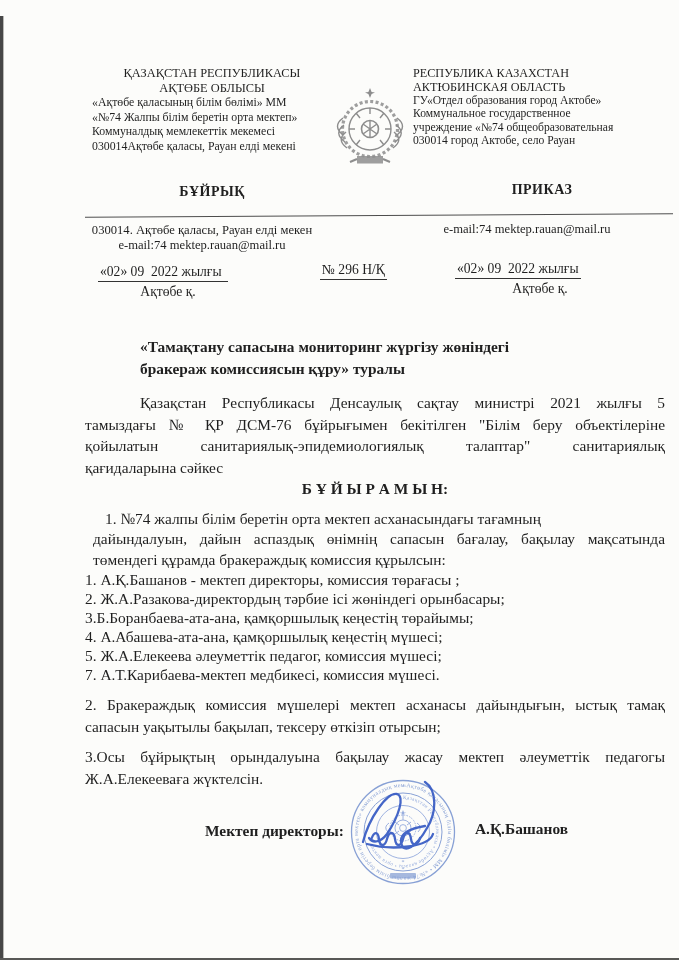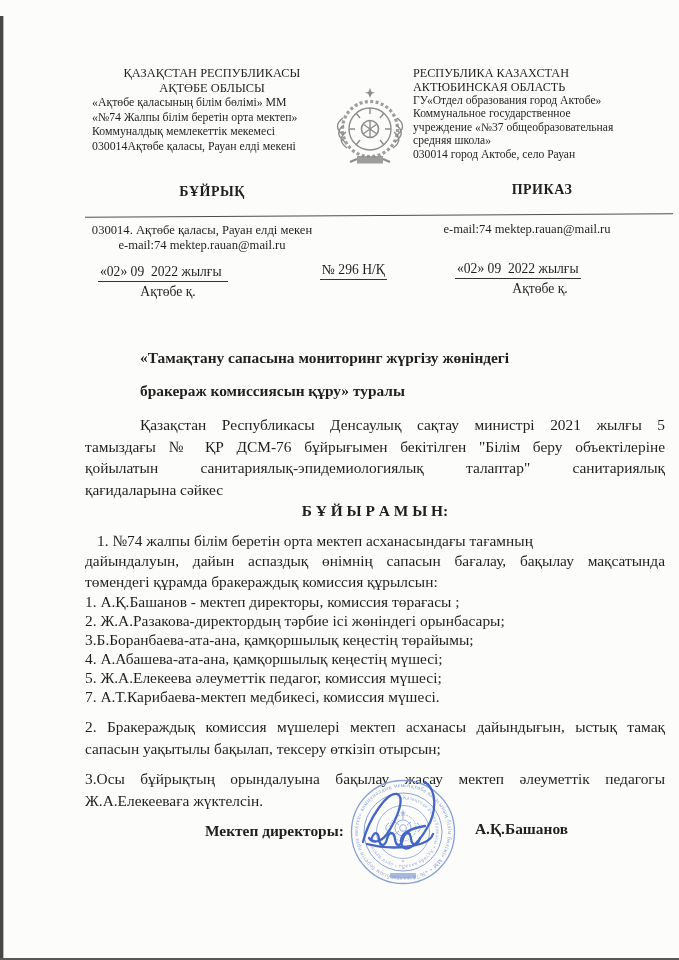--- a/index.html
+++ b/index.html
@@ -32,27 +32,27 @@
   .doc-no{position:absolute;left:320px;top:262px;font-size:13.6px;white-space:pre;border-bottom:1px solid #333;padding:0 2px 1px 2px;}
   .date-r{position:absolute;left:455px;top:261px;font-size:13.6px;white-space:pre;border-bottom:1px solid #333;padding:0 2px 1px 2px;}
   .city-r{position:absolute;left:470px;top:281px;width:140px;text-align:center;font-size:13.6px;}
 
   
   .content{position:absolute;left:85px;top:336px;width:580px;font-size:15.4px;}
   .ln{display:block;height:21.5px;line-height:21.5px;overflow:hidden;}
   .jline{text-align:justify;}
   .jline::after{content:"";display:inline-block;width:100%;height:0;}
   .title{font-weight:bold;margin-left:55px;}
-  .title .ln{height:22px;line-height:22px;margin-top:11px;}
+  .title .ln{height:22px;line-height:22px;}
   .preamble{margin-top:12px;}
   .indent1{padding-left:55px;}
   .indent2{padding-left:12px;}
   .resolve{margin-top:0;text-align:center;font-weight:bold;height:21.5px;line-height:21.5px;}
   .item1{margin-top:9px;}
-  .item1 .ln{height:20.5px;line-height:20.5px;}
+  .item1 .ln{height:20.5px;line-height:20.5px;margin-left:8px;}
   .list .ln{height:19px;line-height:19px;}
   .para2{margin-top:10px;}
   .para2 .ln,.para3 .ln{height:22px;line-height:22px;}
   .para3{margin-top:8px;}
 
   .sig-row{position:absolute;left:85px;top:820px;width:580px;height:26px;font-weight:bold;font-size:15.4px;}
   .sig-role{position:absolute;left:120px;top:2px;}
   .sig-name{position:absolute;left:390px;top:0;}
 
   .emblem{position:absolute;left:330px;top:85px;}
@@ -89,22 +89,21 @@
       <rect x="27" y="71" width="26" height="7.5" fill="#8d8d8d" stroke="none" opacity=".85"></rect>
       <path d="M27 74 L20 77 M53 74 L60 77" stroke-width="2"></path>
     </g>
   </svg>
 
   <div class="hdr-right">
     <span class="ln" style="height:14px;line-height:14px;font-size:12.2px">РЕСПУБЛИКА КАЗАХСТАН</span>
     <span class="ln" style="height:14px;line-height:14px;font-size:12.2px">АКТЮБИНСКАЯ ОБЛАСТЬ</span>
     <span class="ln" style="height:13.4px;line-height:13.4px">ГУ«Отдел образования город Актобе»</span>
     <span class="ln" style="height:13.4px;line-height:13.4px">Коммунальное государственное</span>
-    <span class="ln" style="height:13.4px;line-height:13.4px">учреждение «№37 общеобразовательная</span>
-    <span class="ln" style="height:13.4px;line-height:13.4px">средняя школа»</span>
+    <span class="ln" style="height:13.4px;line-height:13.4px">учреждение «№74 общеобразовательная</span>
     <span class="ln" style="height:13.4px;line-height:13.4px">030014 город Актобе, село Рауан</span>
   </div>
 
   <div class="order-kz">БҰЙРЫҚ</div>
   <div class="order-ru">ПРИКАЗ</div>
 
   <div class="rule"></div>
 
   <div class="addr-left">
     <span class="ln" style="height:14.6px;line-height:14.6px">030014. Ақтөбе қаласы, Рауан елді мекен</span>

